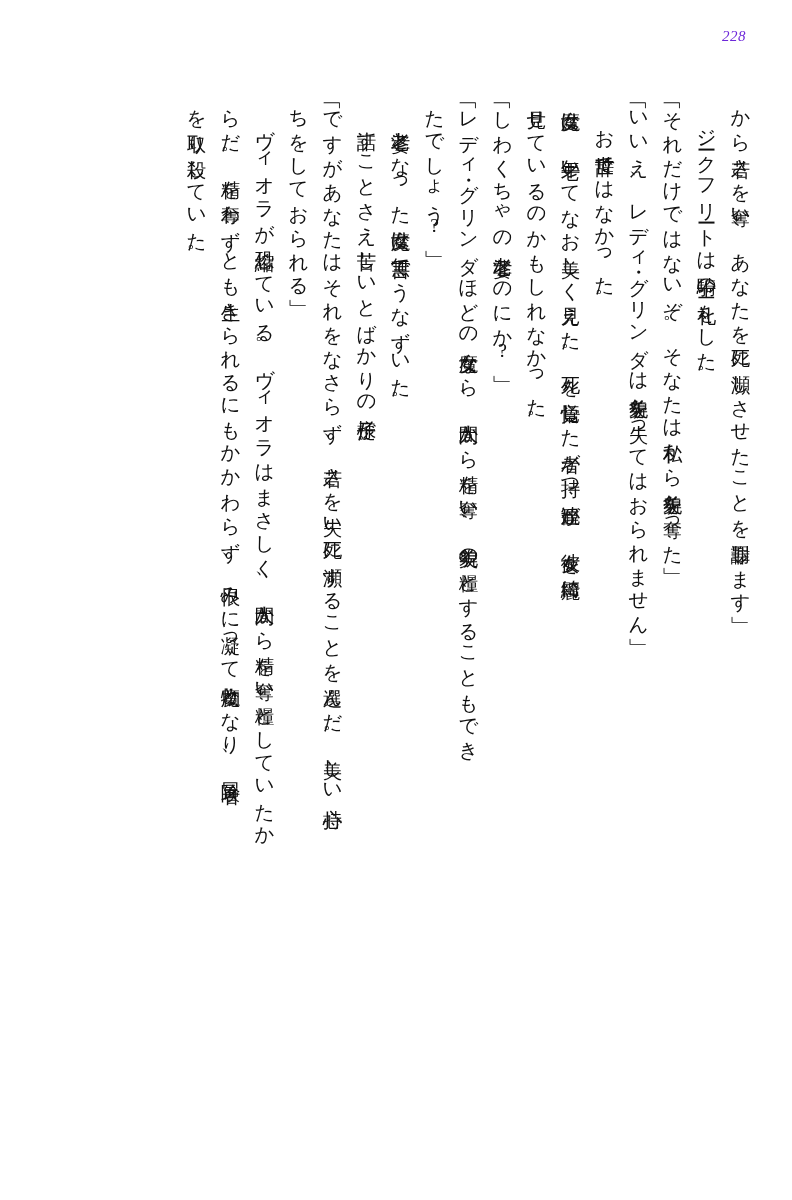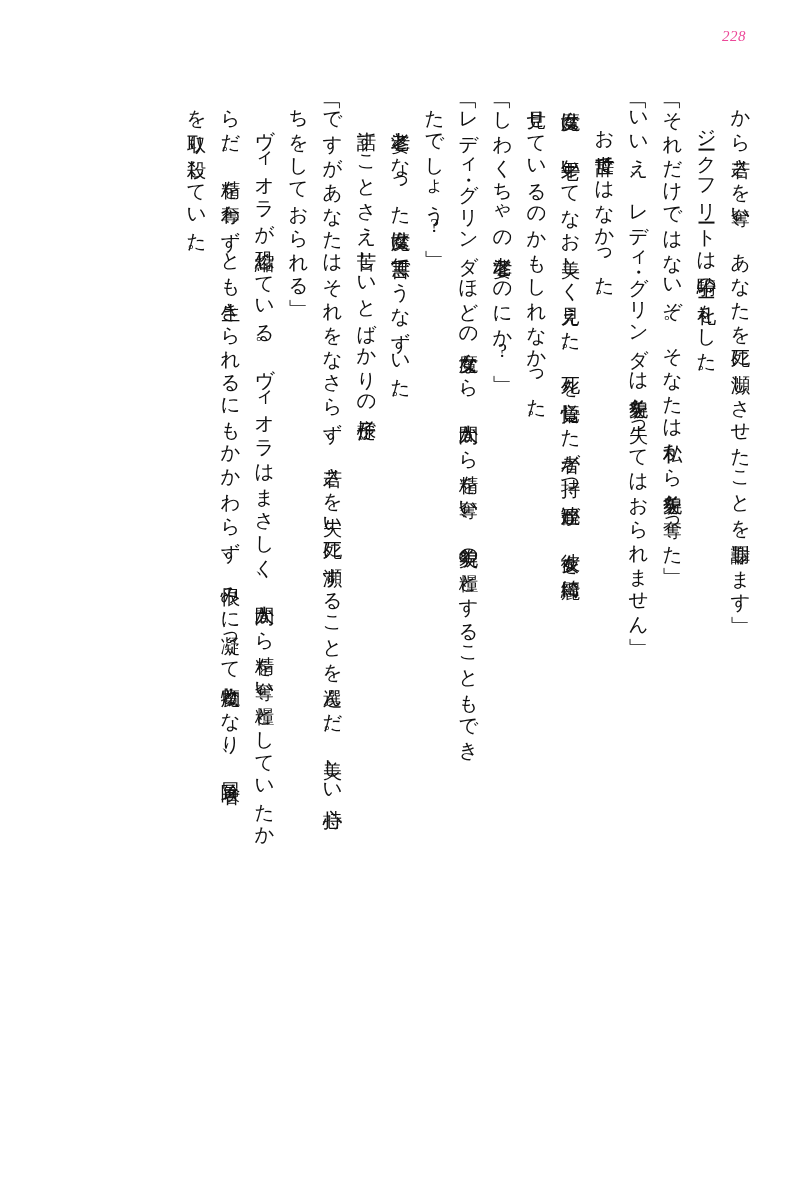--- a/index.html
+++ b/index.html
@@ -20,21 +20,21 @@
     inset: 0;
     background: #ffffff;
   }
   .page-number {
     position: absolute;
     top: 28px;
     right: 46px;
     font-family: "Liberation Serif", "DejaVu Serif", serif;
     font-size: 15px;
     font-style: italic;
-    color: #ec4899;
+    color: #6d28d9;
     letter-spacing: 0.5px;
   }
   .text-body {
     position: absolute;
     top: 96px;
     right: 42px;
     left: 48px;
     bottom: 34px;
     display: flex;
     flex-direction: row-reverse;

